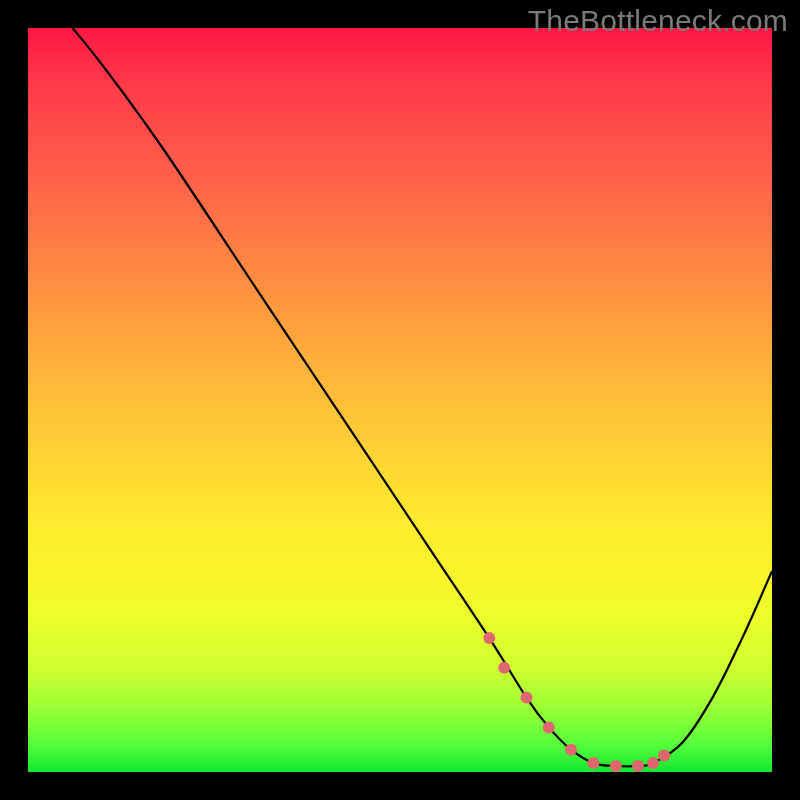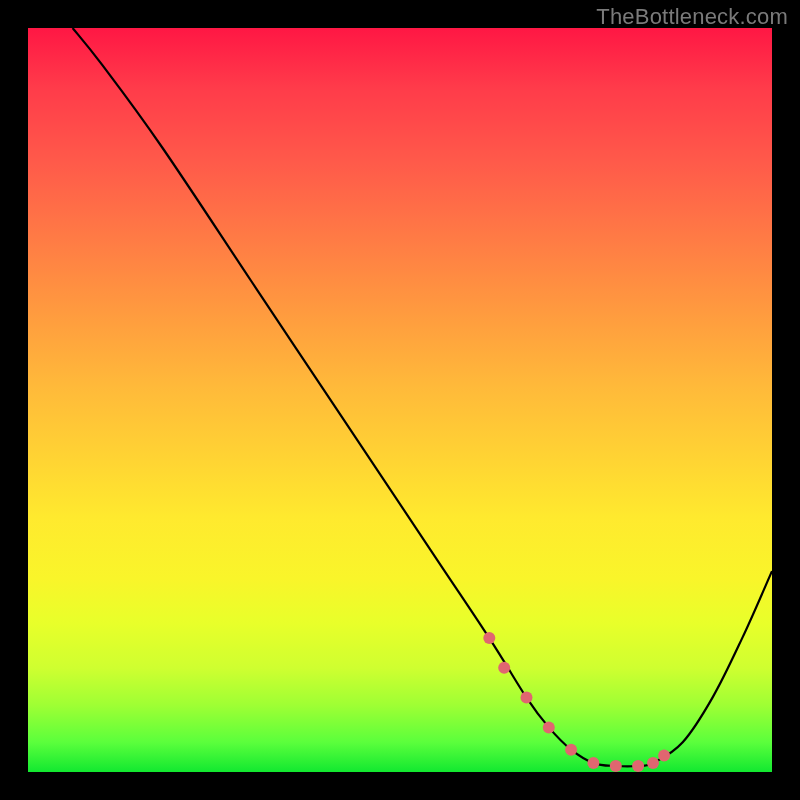--- a/index.html
+++ b/index.html
@@ -15,21 +15,21 @@
     position: relative;
     width: 800px;
     height: 800px;
     background: #000;
   }
   .watermark {
     position: absolute;
     top: 4px;
     right: 12px;
     color: #7a7a7a;
-    font-size: 22px;
+    font-size: 30px;
     font-weight: 500;
     letter-spacing: 0.2px;
     z-index: 30;
     user-select: none;
   }
   .plot-area {
     position: absolute;
     left: 28px;
     top: 28px;
     width: 744px;

